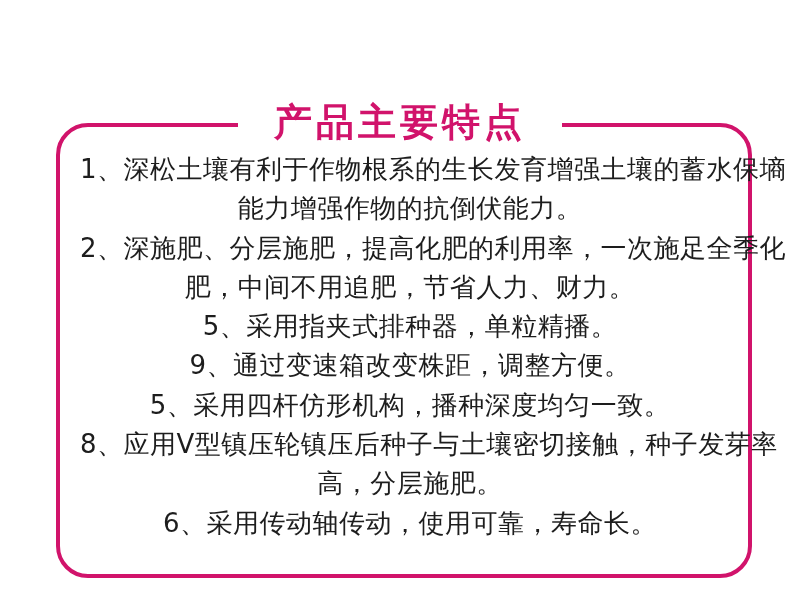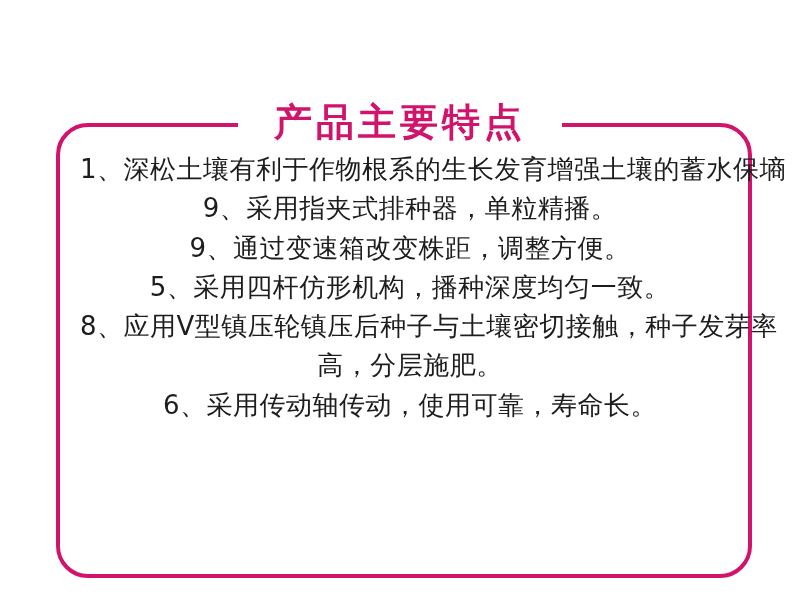--- a/index.html
+++ b/index.html
@@ -62,21 +62,24 @@
 <body>
 
 <div class="canvas">
 
   <div class="feature-box"></div>
 
   <div class="page-title">产品主要特点</div>
 
   <div class="feature-list">
     <div class="feature-line">1、深松土壤有利于作物根系的生长发育增强土壤的蓄水保墒</div>
-    <div class="feature-line">9、采用指夹式排种器，单粒精播。</div>
+    <div class="feature-line">能力增强作物的抗倒伏能力。</div>
+    <div class="feature-line">2、深施肥、分层施肥，提高化肥的利用率，一次施足全季化</div>
+    <div class="feature-line">肥，中间不用追肥，节省人力、财力。</div>
+    <div class="feature-line">5、采用指夹式排种器，单粒精播。</div>
     <div class="feature-line">9、通过变速箱改变株距，调整方便。</div>
     <div class="feature-line">5、采用四杆仿形机构，播种深度均匀一致。</div>
     <div class="feature-line">8、应用V型镇压轮镇压后种子与土壤密切接触，种子发芽率</div>
     <div class="feature-line">高，分层施肥。</div>
     <div class="feature-line">6、采用传动轴传动，使用可靠，寿命长。</div>
   </div>
 
 </div>
 
 </body></html>

